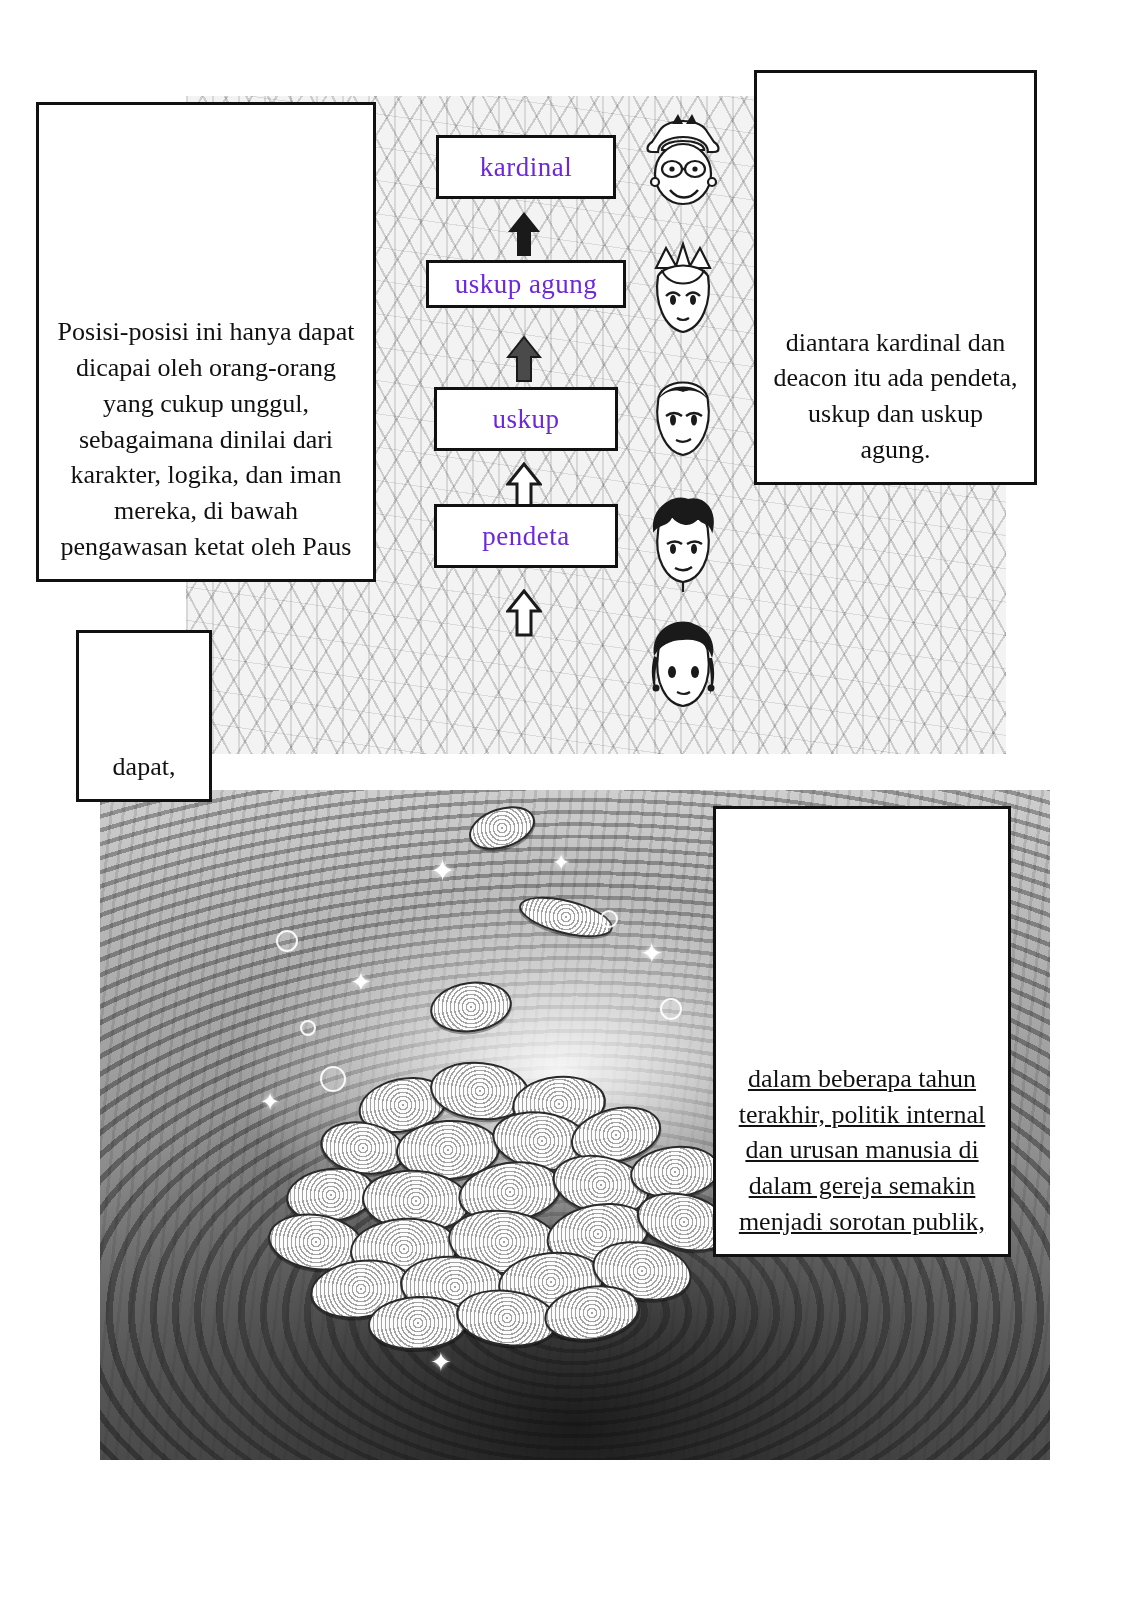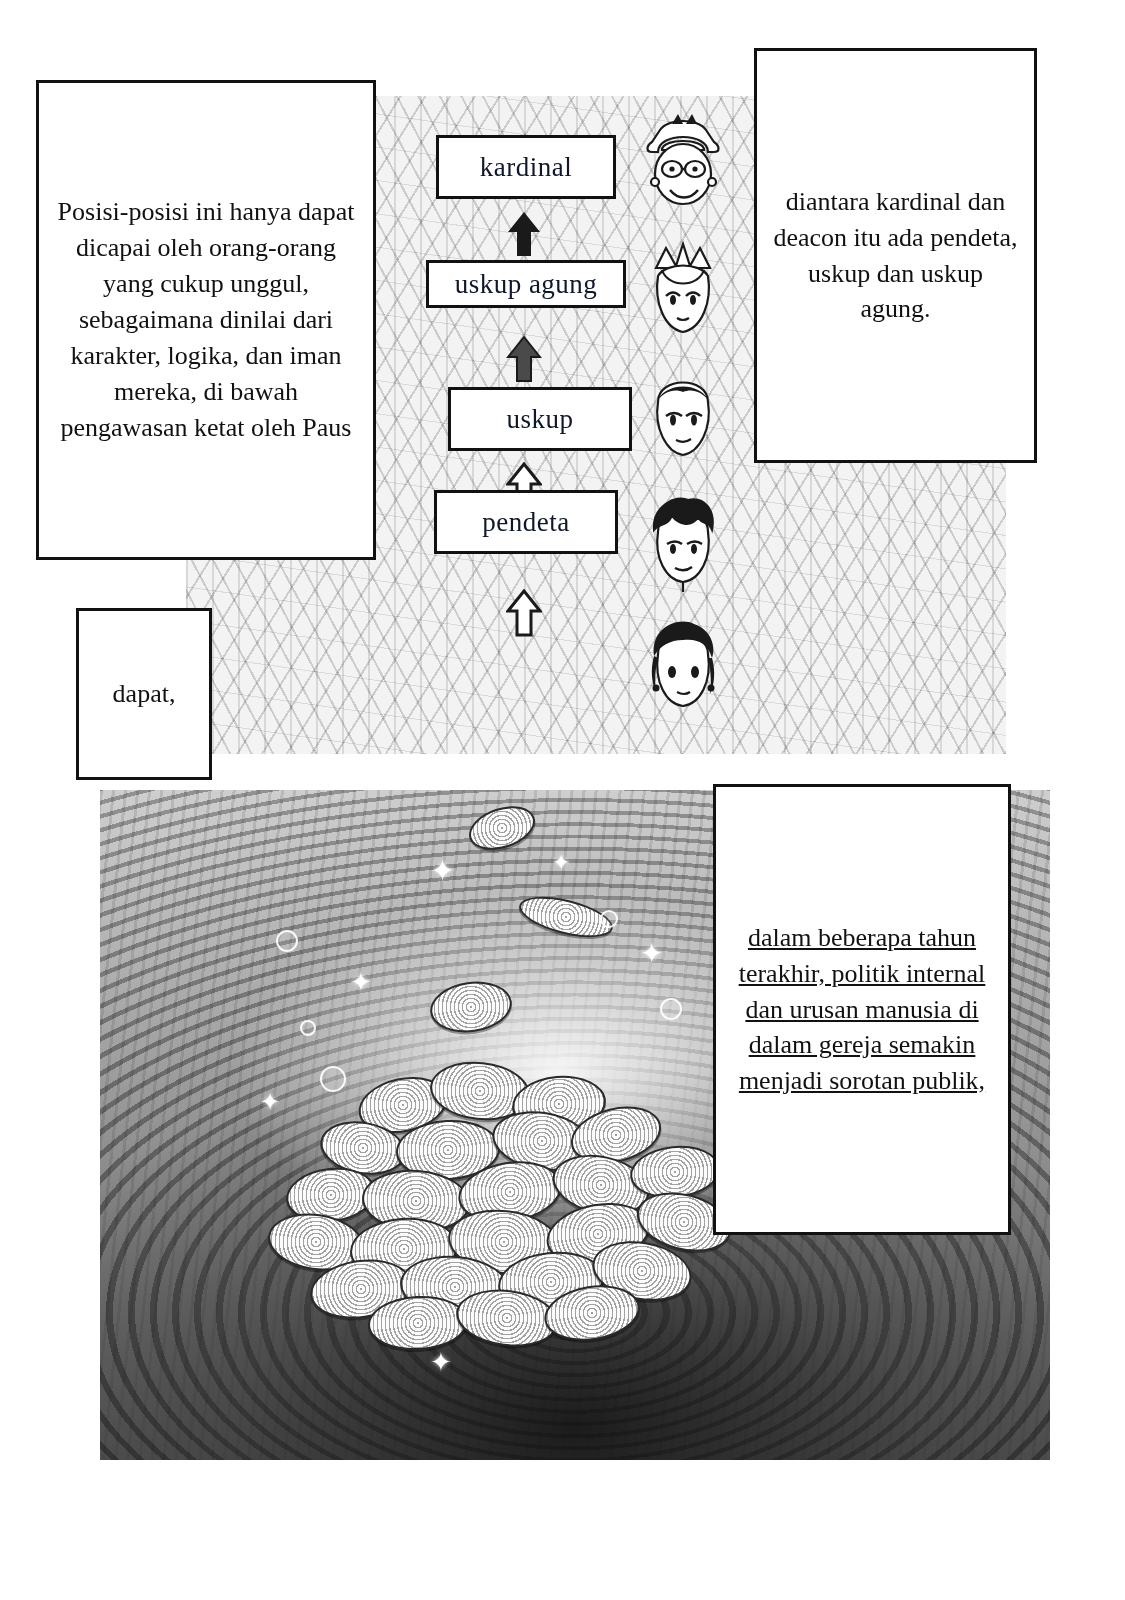--- a/index.html
+++ b/index.html
@@ -58,21 +58,21 @@
   
   .rank-box {
     position: absolute;
     border: 3px solid #111;
     background: #fff;
     box-sizing: border-box;
     display: flex;
     align-items: center;
     justify-content: center;
     font-size: 27px;
-    color: #0f172a;
+    color: #6d28d9;
     letter-spacing: 0.5px;
   }
   .rank-box.caps { font-size: 24px; letter-spacing: 1.5px; }
 
   .arrow-up {
     position: absolute;
     width: 36px;
     height: 48px;
   }
 
@@ -83,26 +83,27 @@
     height: 110px;
   }
 
   
   .cap {
     position: absolute;
     border: 3px solid #111;
     background: #fff;
     box-sizing: border-box;
     display: flex;
-    align-items: center;
+    align-items: flex-end;
     justify-content: center;
     text-align: center;
     padding: 14px 16px;
     color: #111;
     line-height: 1.38;
+    margin-top: 22px;
   }
 
   #cap-left-top { left: 36px; top: 80px; width: 340px; height: 480px; font-size: 26px; }
   #cap-namun    { left: 76px; top: 608px; width: 136px; height: 172px; font-size: 26px; }
   #cap-right-top{ left: 754px; top: 48px; width: 283px; height: 415px; font-size: 26px; }
   #cap-right-mid{ left: 713px; top: 784px; width: 298px; height: 451px; font-size: 26px; text-decoration: underline; }
   #cap-left-bot { left: 36px; top: 963px; width: 240px; height: 434px; font-size: 26px; }
 
   
   #panel-bottom {
@@ -173,29 +174,29 @@
     </svg>
 
     <div class="rank-box" style="left:240px; top:164px; width:200px; height:48px;">
       <span>uskup agung</span>
     </div>
 
     <svg class="arrow-up" style="left:320px; top:239px;" viewBox="0 0 36 48">
       <polygon points="18,2 34,22 25,22 25,46 11,46 11,22 2,22" fill="#4a4a4a" stroke="#1a1a1a" stroke-width="2"></polygon>
     </svg>
 
-    <div class="rank-box" style="left:262px; top:291px; width:184px; height:64px;">
+    <div class="rank-box" style="left:248px; top:291px; width:184px; height:64px;">
       <span>uskup</span>
     </div>
 
     <svg class="arrow-up" style="left:320px; top:366px;" viewBox="0 0 36 48">
       <polygon points="18,2 34,22 25,22 25,46 11,46 11,22 2,22" fill="#fff" stroke="#1a1a1a" stroke-width="3"></polygon>
     </svg>
 
-    <div class="rank-box" style="left:248px; top:394px; width:184px; height:64px;align-items:center;">
+    <div class="rank-box" style="left:248px; top:408px; width:184px; height:64px;align-items:center;">
       <span>pendeta</span>
     </div>
 
     <svg class="arrow-up" style="left:320px; top:493px;" viewBox="0 0 36 48">
       <polygon points="18,2 34,22 25,22 25,46 11,46 11,22 2,22" fill="#fff" stroke="#1a1a1a" stroke-width="3"></polygon>
     </svg>
 
 
     <svg class="face" style="left:442px; top:16px;" viewBox="0 0 110 110">
       <g fill="#fff" stroke="#1a1a1a" stroke-width="2.2">

